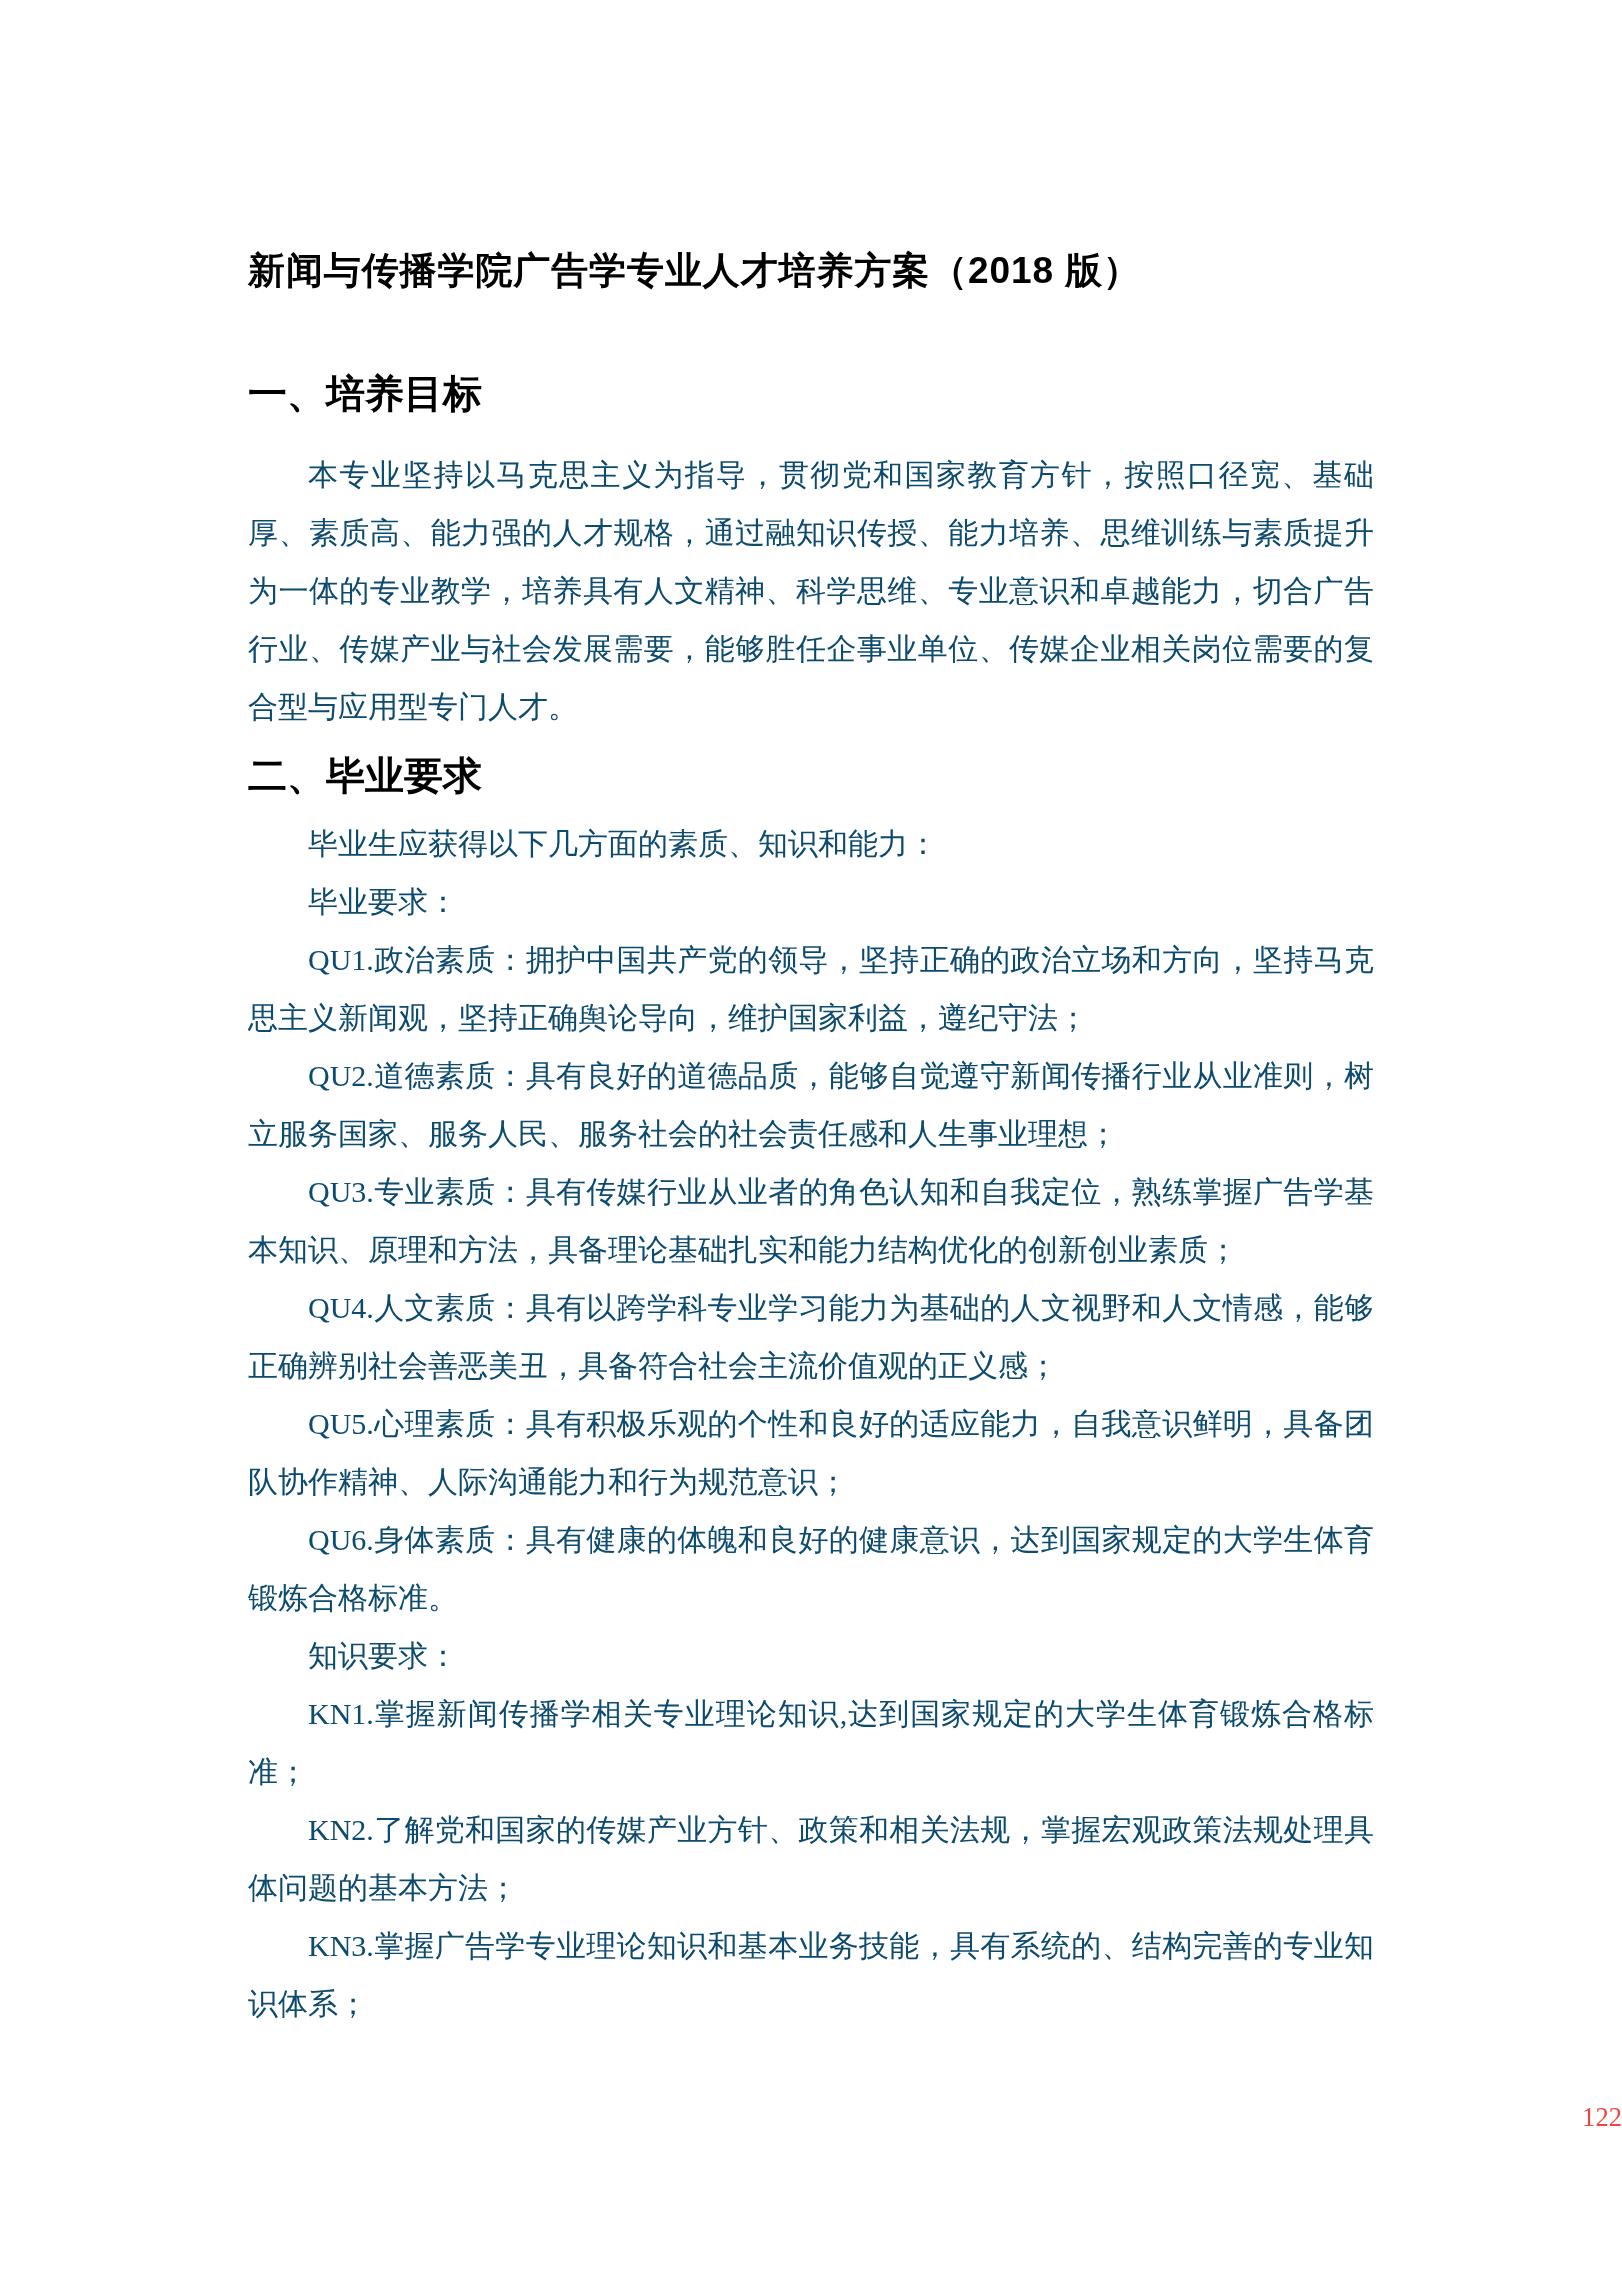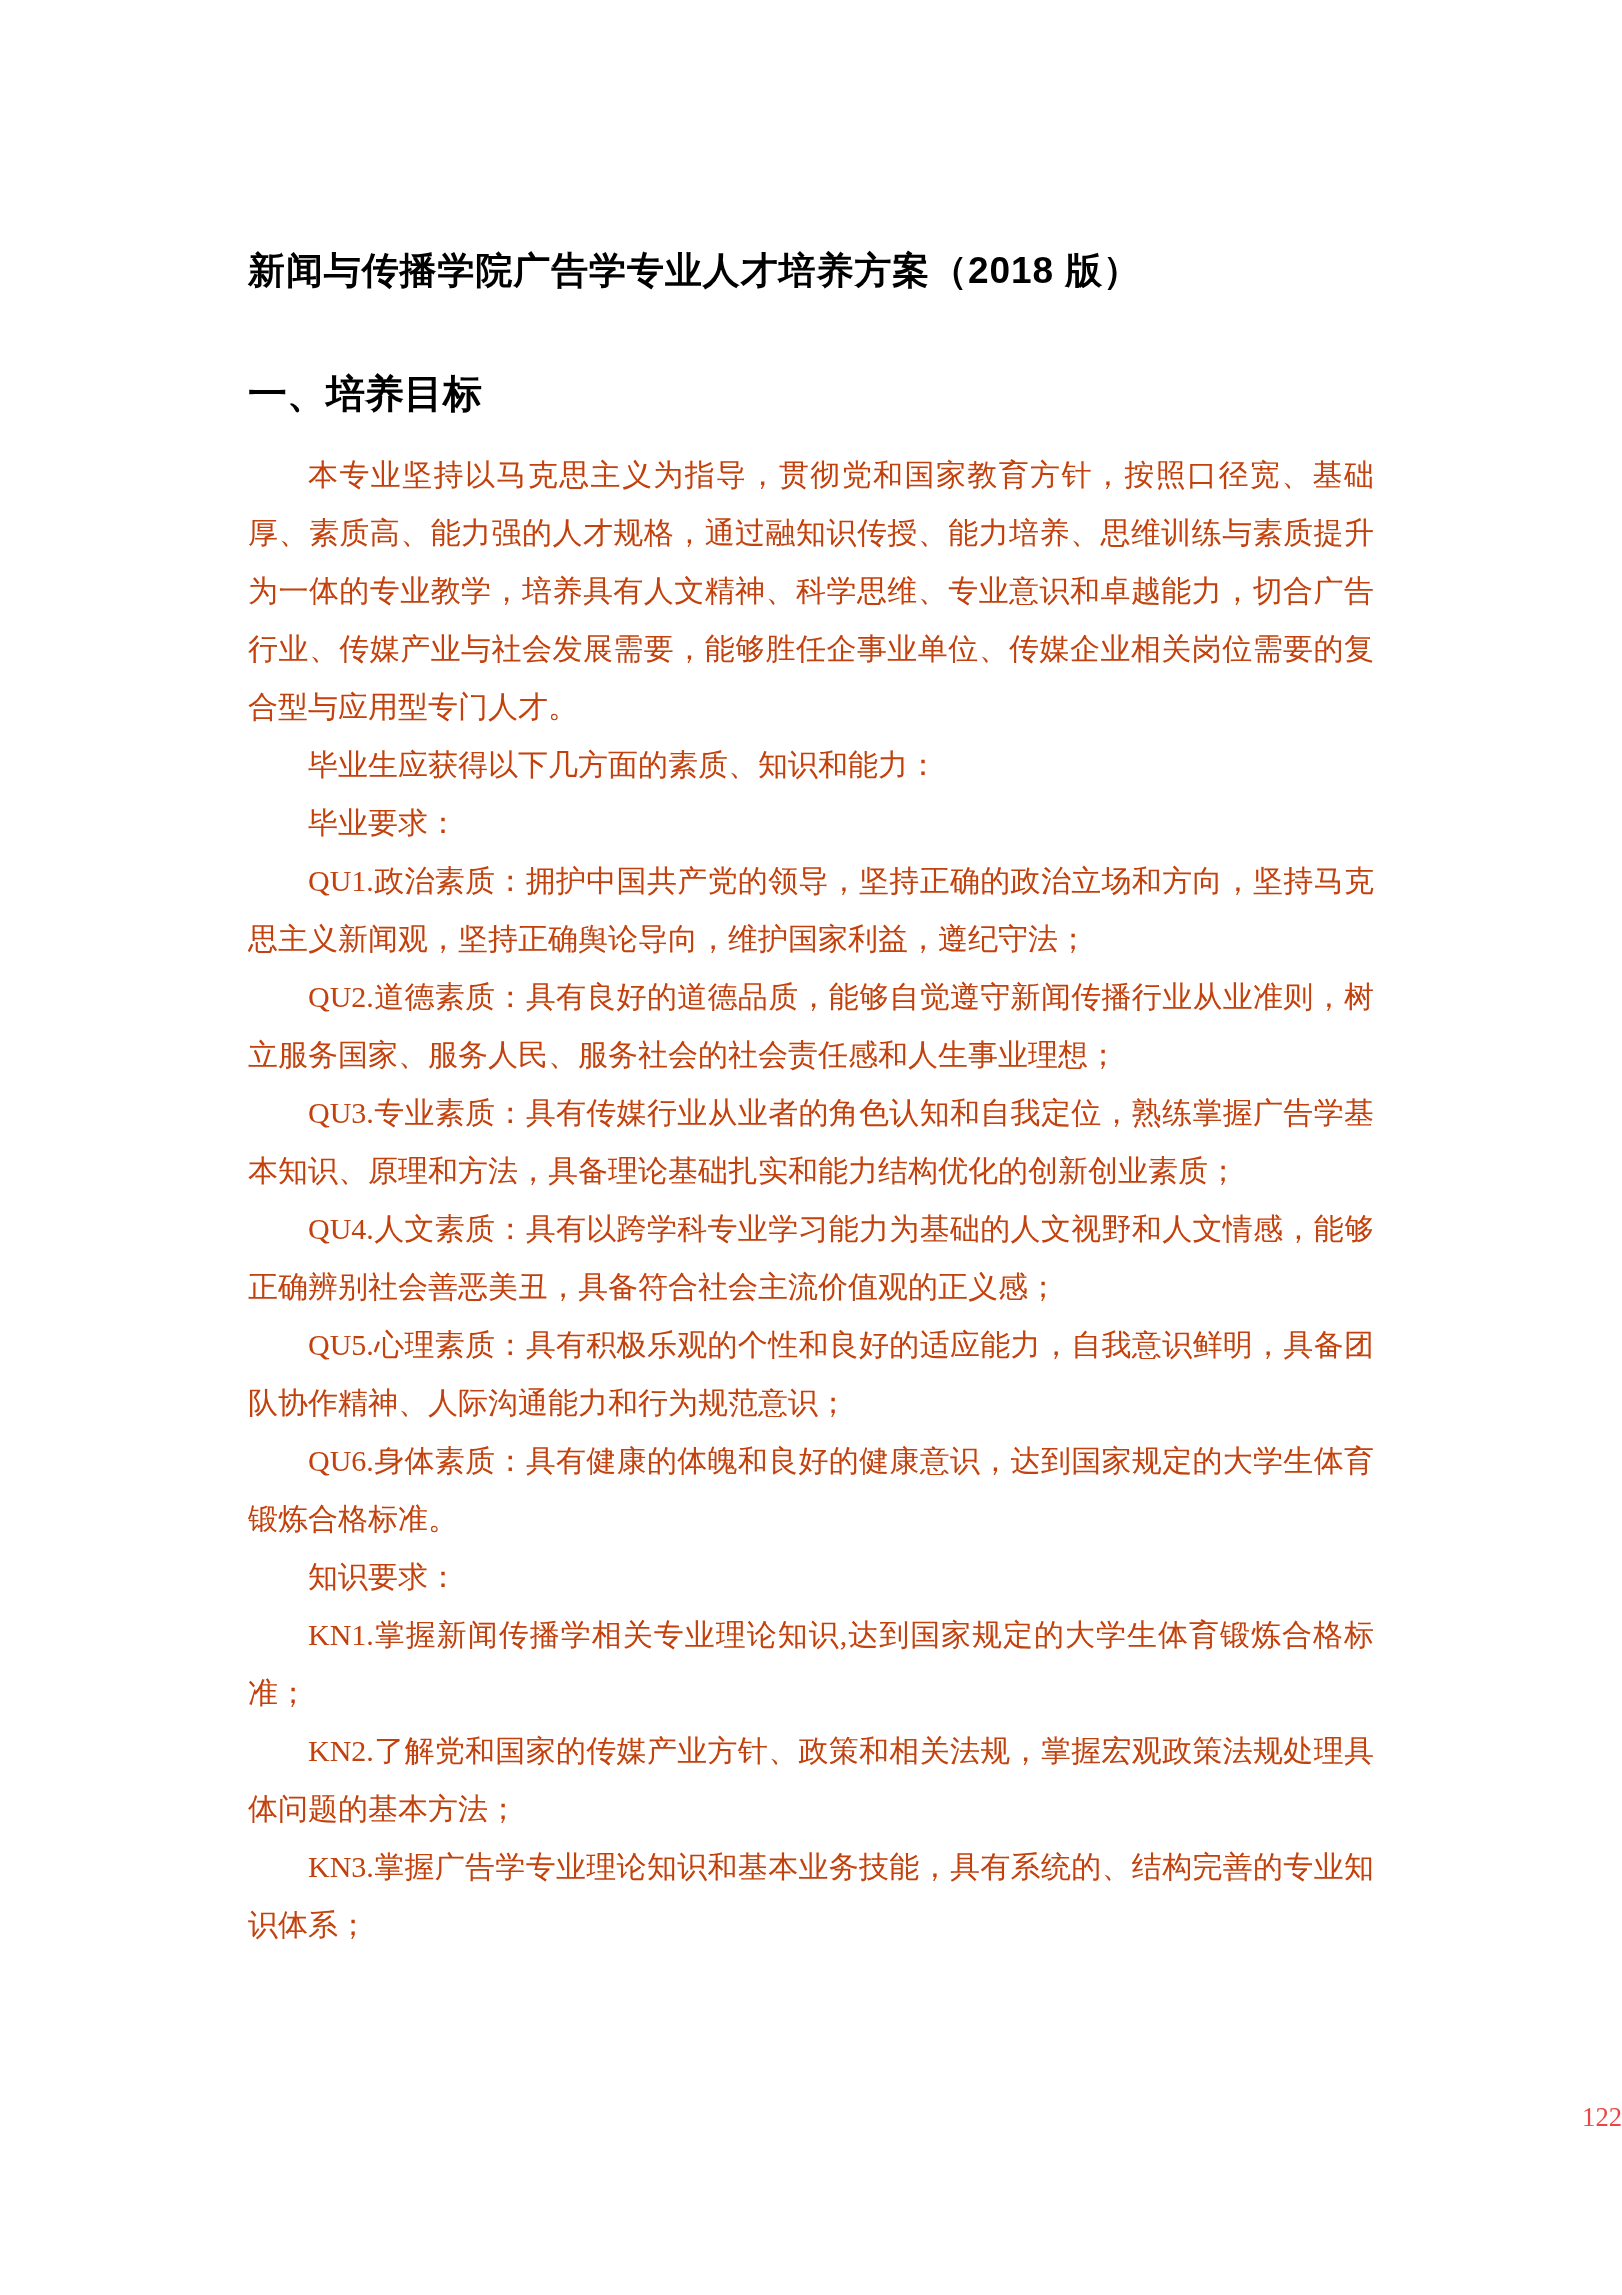--- a/index.html
+++ b/index.html
@@ -48,21 +48,21 @@
     margin-top: 17.7px;
     margin-bottom: 17.7px;
   }
   p.body-p {
     margin: 0;
     font-size: 30px;
     line-height: 58px;
     text-align: justify;
     text-align-last: left;
     text-indent: 60px;
-    color: #c2410c;
+    color: #0c4a6e;
     word-break: break-all;
   }
   .page-number {
     position: absolute;
     top: 2101px;
     left: 0;
     width: 1622px;
     text-align: right;
     font-size: 26.6px;
     line-height: 32px;
@@ -73,20 +73,21 @@
 <body>
 
 <div class="page">
 
   <h1 class="doc-title">新闻与传播学院广告学专业人才培养方案（2018 版）</h1>
 
   <h2 class="sec-heading first">一、培养目标</h2>
 
   <p class="body-p">本专业坚持以马克思主义为指导，贯彻党和国家教育方针，按照口径宽、基础厚、素质高、能力强的人才规格，通过融知识传授、能力培养、思维训练与素质提升为一体的专业教学，培养具有人文精神、科学思维、专业意识和卓越能力，切合广告行业、传媒产业与社会发展需要，能够胜任企事业单位、传媒企业相关岗位需要的复合型与应用型专门人才。</p>
 
+  <h2 class="sec-heading second">二、毕业要求</h2>
 
   <p class="body-p">毕业生应获得以下几方面的素质、知识和能力：</p>
   <p class="body-p">毕业要求：</p>
   <p class="body-p">QU1.政治素质：拥护中国共产党的领导，坚持正确的政治立场和方向，坚持马克思主义新闻观，坚持正确舆论导向，维护国家利益，遵纪守法；</p>
   <p class="body-p">QU2.道德素质：具有良好的道德品质，能够自觉遵守新闻传播行业从业准则，树立服务国家、服务人民、服务社会的社会责任感和人生事业理想；</p>
   <p class="body-p">QU3.专业素质：具有传媒行业从业者的角色认知和自我定位，熟练掌握广告学基本知识、原理和方法，具备理论基础扎实和能力结构优化的创新创业素质；</p>
   <p class="body-p">QU4.人文素质：具有以跨学科专业学习能力为基础的人文视野和人文情感，能够正确辨别社会善恶美丑，具备符合社会主流价值观的正义感；</p>
   <p class="body-p">QU5.心理素质：具有积极乐观的个性和良好的适应能力，自我意识鲜明，具备团队协作精神、人际沟通能力和行为规范意识；</p>
   <p class="body-p">QU6.身体素质：具有健康的体魄和良好的健康意识，达到国家规定的大学生体育锻炼合格标准。</p>
   <p class="body-p">知识要求：</p>

